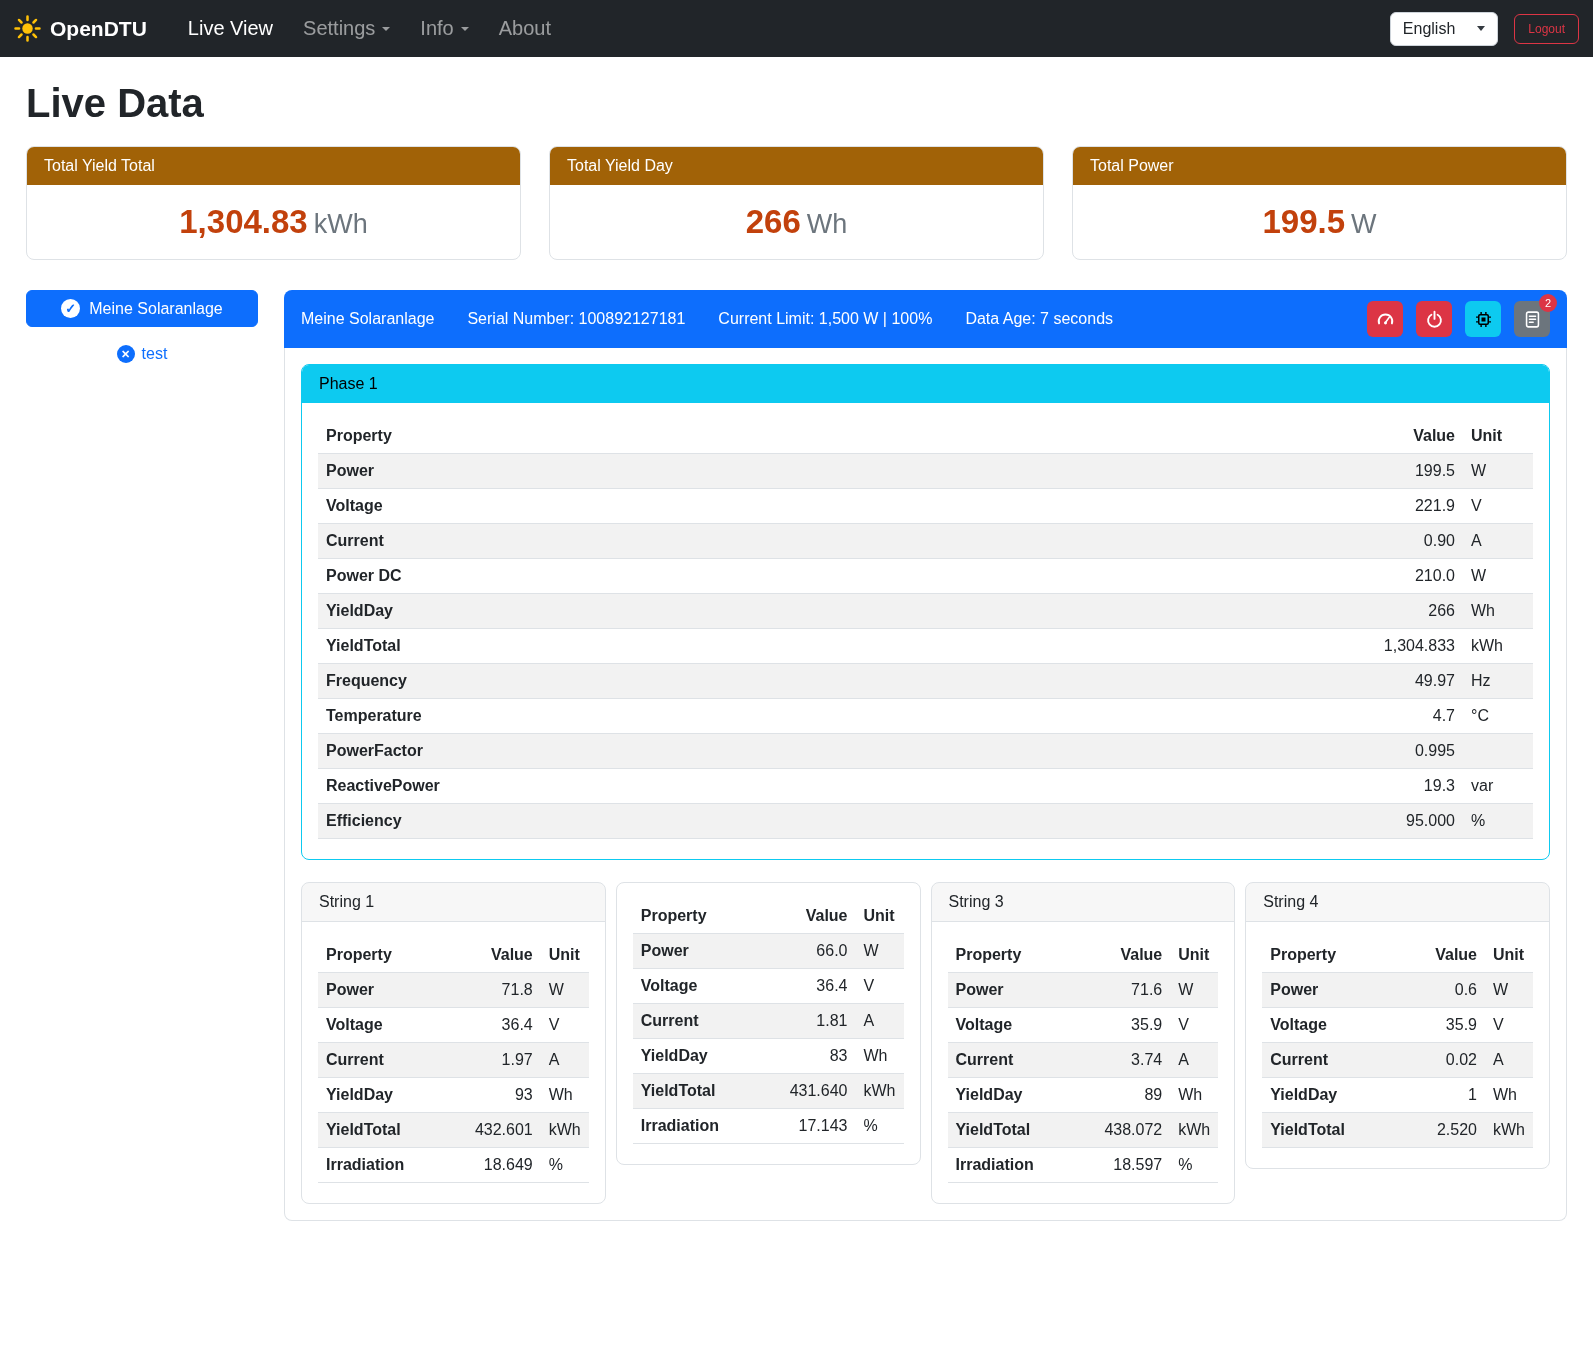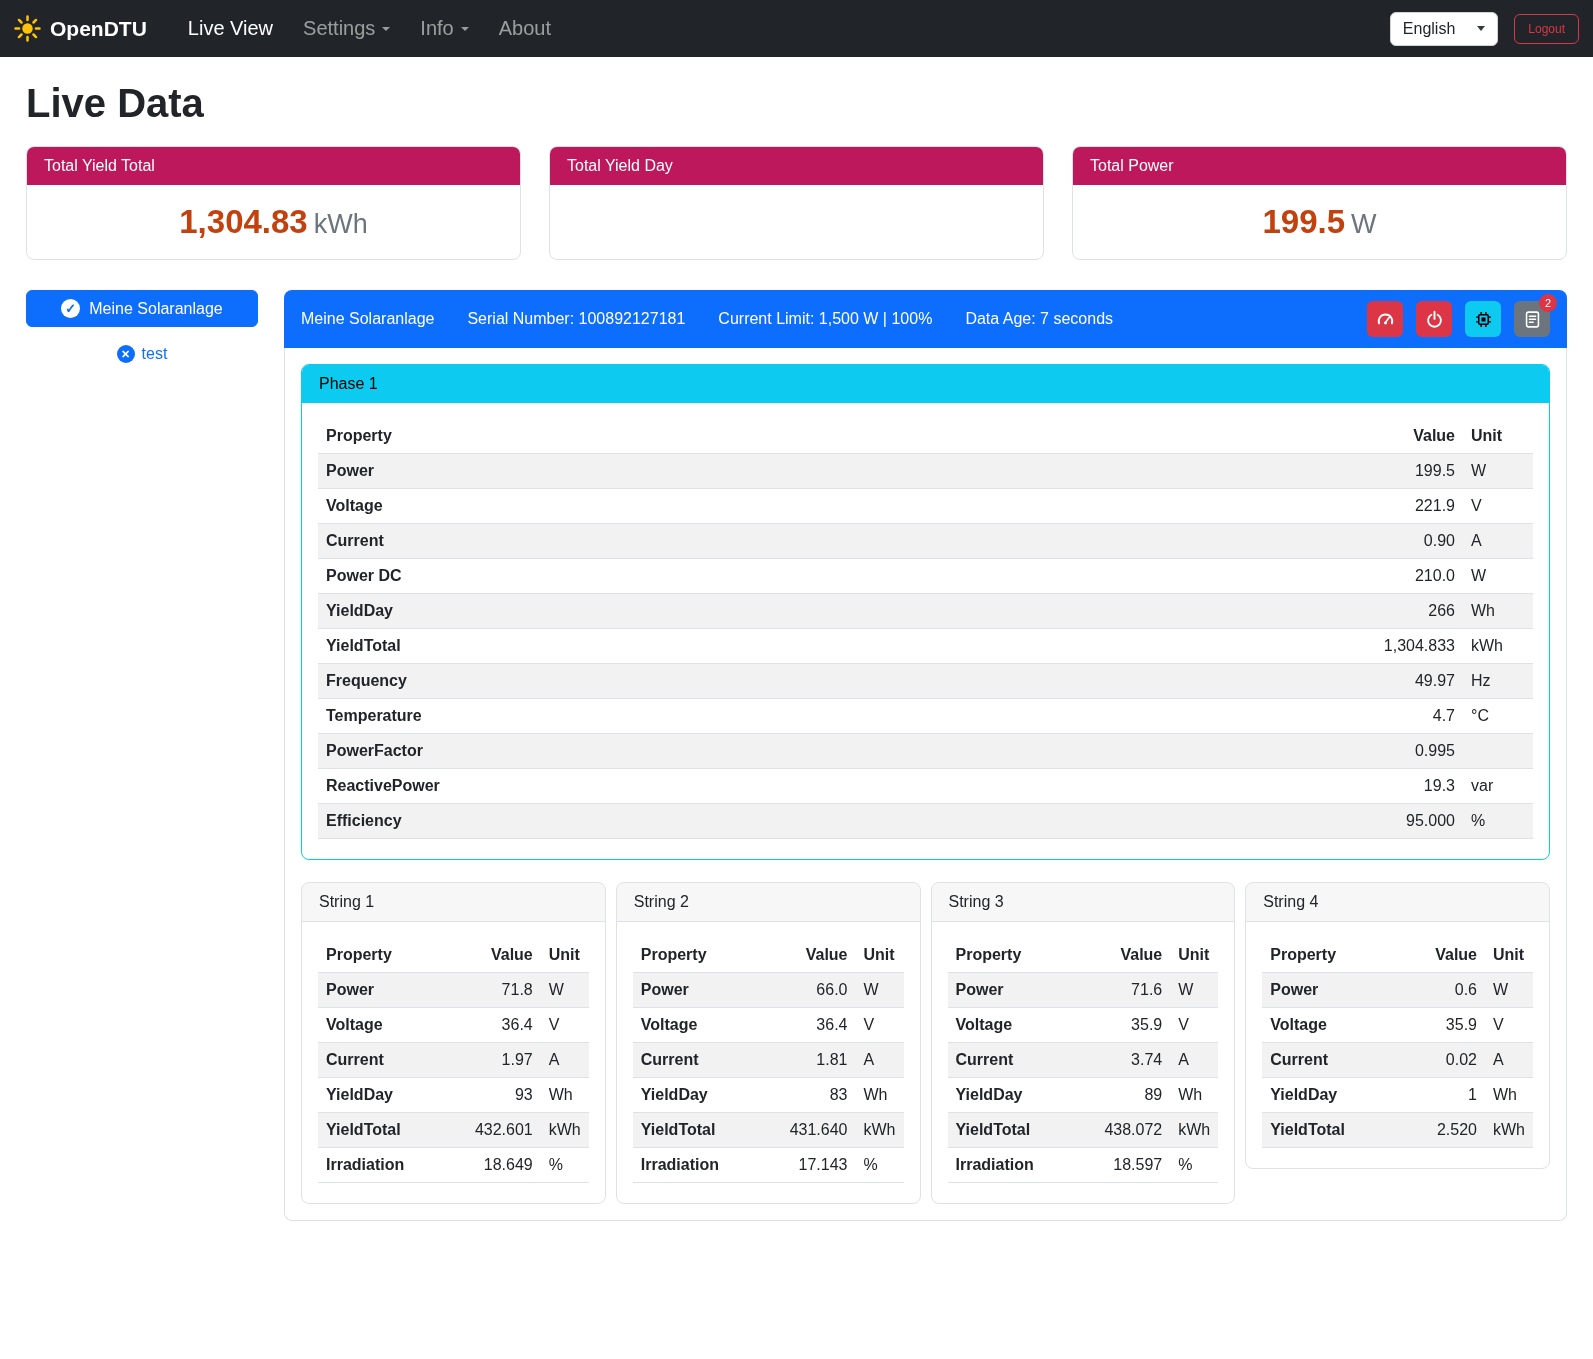--- a/index.html
+++ b/index.html
@@ -29,21 +29,21 @@
     border-radius: 6px; padding: 7px 13px; font-size: 12px; }
 
   
   .container { padding: 6px 26px 30px; }
   h1.page-title { font-size: 40px; font-weight: 600; margin: 18px 0 20px; }
 
   
   .cards-row { display: grid; grid-template-columns: repeat(3, 1fr); gap: 28px;
     margin-bottom: 30px; }
   .summary-card { border: 1px solid #dee2e6; border-radius: 8px; overflow: hidden; }
-  .summary-card .card-header { background: #be185d; color: #fff; padding: 10px 17px;
+  .summary-card .card-header { background: #a16207; color: #fff; padding: 10px 17px;
     font-size: 16px; }
   .summary-card .card-body { padding: 18px 16px; text-align: center; }
   .summary-card .value { font-size: 33px; font-weight: 700; color: #c2410c; }
   .summary-card .unit { font-size: 27px; color: #6c757d; margin-left: 6px; }
 
   
   .content-row { display: flex; gap: 26px; align-items: flex-start; }
   .sidebar { width: 232px; flex-shrink: 0; display: flex; flex-direction: column;
     align-items: center; gap: 14px; }
   .inverter-btn { width: 100%; background: #0d6efd; border: 1px solid #0d6efd;
@@ -136,20 +136,21 @@
 <main class="container">
   <h1 class="page-title">Live Data</h1>
 
   <div class="cards-row" id="summary-cards">
       <div class="summary-card">
         <div class="card-header">Total Yield Total</div>
         <div class="card-body"><span class="value">1,304.83</span><span class="unit">kWh</span></div>
       </div>
       <div class="summary-card">
         <div class="card-header">Total Yield Day</div>
+        <div class="card-body"><span class="value">266</span><span class="unit">Wh</span></div>
       </div>
       <div class="summary-card">
         <div class="card-header">Total Power</div>
         <div class="card-body"><span class="value">199.5</span><span class="unit">W</span></div>
       </div>
     </div>
 
   <div class="content-row">
     <aside class="sidebar" id="sidebar">
         <button class="inverter-btn">
@@ -323,21 +324,20 @@
                     <tr>
                       <th>Irradiation</th>
                       <td class="col-value">18.649</td>
                       <td class="col-unit">%</td>
                     </tr>
                   </tbody>
                 </table>
               </div>
             </div>
             <div class="string-card">
-              <div class="string-header">String 2</div>
               <div class="string-body">
                 <table class="data-table str-tbl">
                   <thead>
                     <tr>
                       <th>Property</th>
                       <th class="col-value">Value</th>
                       <th class="col-unit">Unit</th>
                     </tr>
                   </thead>
                   <tbody>

